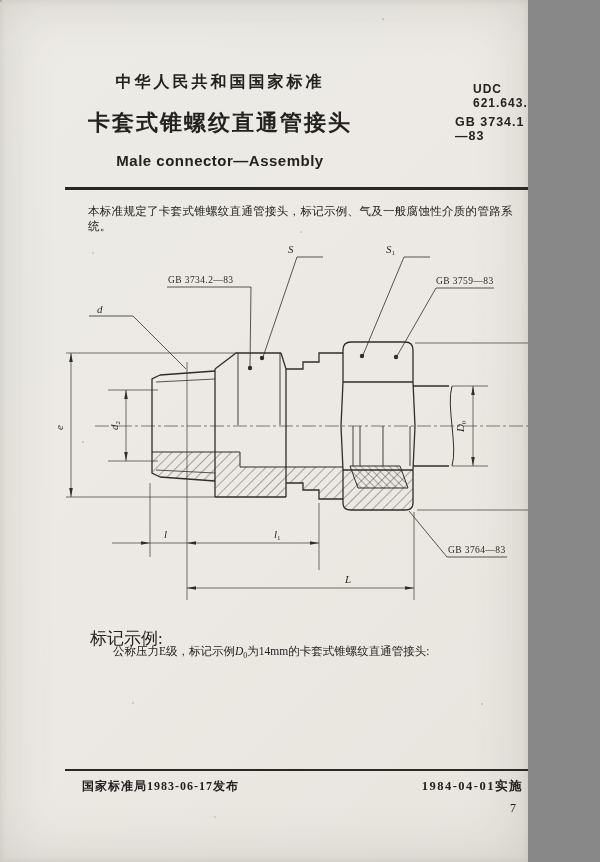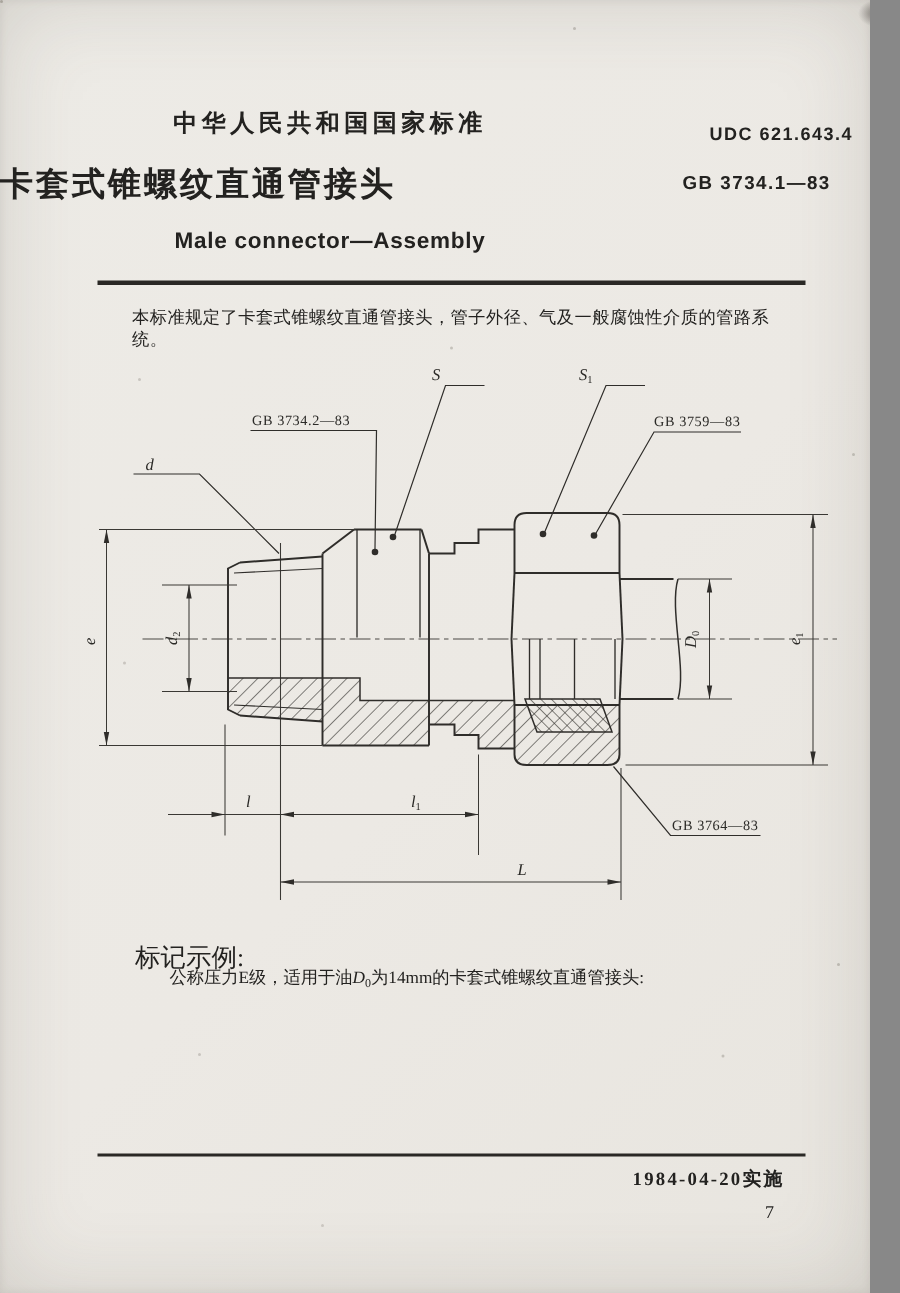--- a/index.html
+++ b/index.html
@@ -1,26 +1,26 @@
 <!DOCTYPE html>
 <html><head>
 <meta charset="utf-8">
 <style>
   html,body{margin:0;padding:0;background:#888;}
   #page{
-    position:relative;width:580px;height:862px;overflow:hidden;
+    position:relative;width:528px;height:862px;overflow:hidden;
     background:linear-gradient(135deg,#edebe6 0%,#ecE9e4 55%,#e8e5df 100%);
     box-shadow:inset 0 0 55px rgba(90,82,70,.18), inset 0 0 6px rgba(90,82,70,.12);
     font-family:"Liberation Serif", serif;color:#232220;
   }
   .abs{position:absolute;}
   .cn{font-family:"Liberation Serif",serif;}
   .hdr-std{top:72px;left:0;width:440px;text-align:center;font-size:16px;font-weight:700;letter-spacing:3px;}
   .hdr-udc{top:82px;left:473px;font-size:12px;font-weight:700;letter-spacing:1px;font-family:"Liberation Sans",sans-serif;}
-  .hdr-title{top:108px;left:0;width:440px;text-align:left;font-size:22px;font-weight:700;letter-spacing:2px;}
+  .hdr-title{top:108px;left:0;width:440px;text-align:center;font-size:22px;font-weight:700;letter-spacing:2px;}
   .hdr-code{top:115px;left:455px;font-size:12.5px;font-weight:700;letter-spacing:1px;font-family:"Liberation Sans",sans-serif;}
   .hdr-sub{top:152px;left:0;width:440px;text-align:center;font-size:15px;font-weight:700;letter-spacing:.5px;font-family:"Liberation Sans",sans-serif;}
   .rule{left:65px;width:472px;background:#2a2825;}
   .rule-top{top:187px;height:3px;}
   .rule-bottom{top:769px;height:2px;}
   .scope{top:204px;left:88px;width:440px;font-size:11.5px;letter-spacing:.3px;}
   .ex-head{top:627px;left:90px;font-size:17px;}
   .ex-line{left:113px;font-size:11.5px;}
   .ex-l1{top:644px;}
   .ex-l2{top:662px;}
@@ -45,21 +45,21 @@
 
 <div id="page">
 
   <div class="abs cn hdr-std">中华人民共和国国家标准</div>
   <div class="abs hdr-udc">UDC  621.643.4</div>
   <div class="abs cn hdr-title">卡套式锥螺纹直通管接头</div>
   <div class="abs hdr-code">GB  3734.1—83</div>
   <div class="abs hdr-sub">Male connector—Assembly</div>
 
   <div class="abs rule rule-top"></div>
-  <div class="abs cn scope">本标准规定了卡套式锥螺纹直通管接头，管子外径、气及一般腐蚀性介质的管路系统。</div>
+  <div class="abs cn scope">本标准规定了卡套式锥螺纹直通管接头，标记示例、气及一般腐蚀性介质的管路系统。</div>
 
   <svg class="abs" style="top:0;left:0" width="600" height="862" viewBox="0 0 600 862">
     <defs>
       <pattern id="h1" width="7" height="7" patternUnits="userSpaceOnUse" patternTransform="rotate(45)">
         <line x1="0" y1="0" x2="0" y2="7" stroke="#35332f" stroke-width="0.8"></line>
       </pattern>
       <pattern id="h2" width="5" height="5" patternUnits="userSpaceOnUse" patternTransform="rotate(-45)">
         <line x1="0" y1="0" x2="0" y2="5" stroke="#35332f" stroke-width="0.8"></line>
       </pattern>
       <path id="ah" d="M0,0 L-9,1.8 L-9,-1.8 Z" fill="#2f2d2a"></path>
@@ -199,21 +199,22 @@
     <g>
       <line x1="414" y1="512" x2="414" y2="600" stroke="#3a3834" stroke-width="0.7"></line>
       <line x1="187" y1="588" x2="414" y2="588" stroke="#3a3834" stroke-width="0.7"></line>
       <use href="#ah" transform="translate(187,588) rotate(180)"></use>
       <use href="#ah" transform="translate(414,588)"></use>
       <text class="dimtxt" x="345" y="583">L</text>
     </g>
   </svg>
 
   <div class="abs cn ex-head">标记示例:</div>
-  <div class="abs cn ex-line ex-l1"><span>公称压力E级，适用于油</span><span class="var">D</span><sub>0</sub><span>为14mm的卡套式锥螺纹直通管接头:</span></div>
+  <div class="abs cn ex-line ex-l1"><span>公称压力E级，标记示例</span><span class="var">D</span><sub>0</sub><span>为14mm的卡套式锥螺纹直通管接头:</span></div>
 
   <div class="abs rule rule-bottom"></div>
-  <div class="abs cn ft-right">1984-04-20实施</div>
+  <div class="abs cn ft-left">国家标准局1983-06-17发布</div>
+  <div class="abs cn ft-right">1984-04-01实施</div>
   <div class="abs ft-page">7</div>
 
   <div class="abs smudge"></div>
   <div class="abs specks"></div>
 </div>
 
 </body></html>

